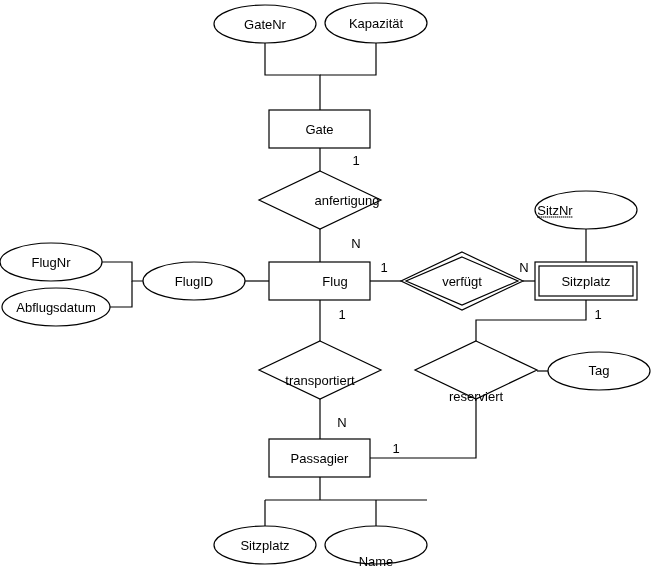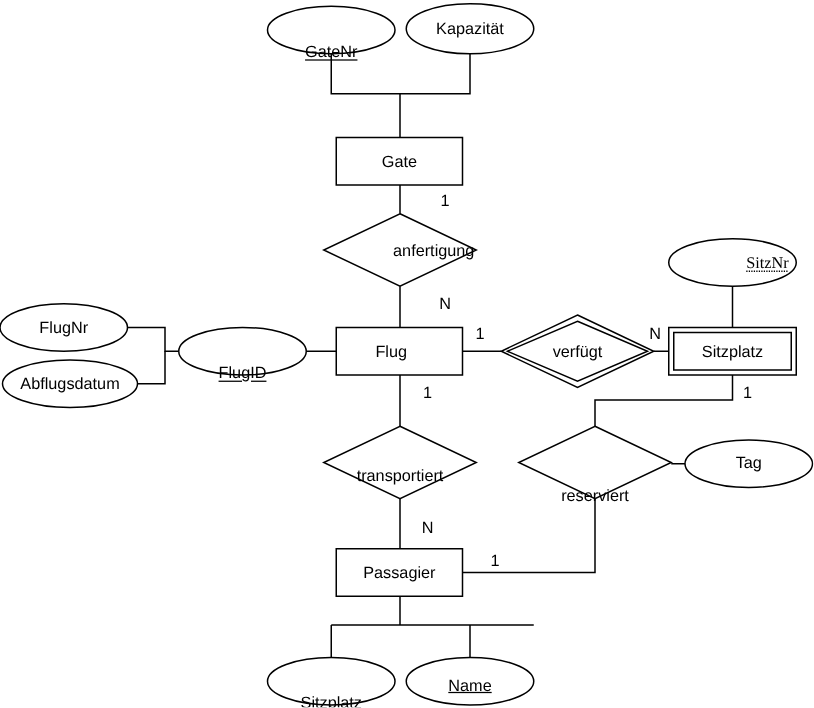--- a/index.html
+++ b/index.html
@@ -27,23 +27,21 @@
     font-family: "Liberation Sans", sans-serif;
     font-size: 13px;
     color: #000000;
     text-align: center;
     white-space: nowrap;
     transform: translate(-50%, -50%);
     line-height: 1;
     pointer-events: none;
   }
   .key-label {
-    text-decoration: underline;
     text-underline-offset: 2px;
-    margin-top: 17px;
   }
   .partial-key-label {
     text-decoration: underline dotted;
     text-underline-offset: 2px;
   }
   .card-label {
     position: absolute;
     font-family: "Liberation Sans", sans-serif;
     font-size: 13px;
     color: #000000;
@@ -91,36 +89,36 @@
       <ellipse cx="51" cy="262" rx="51" ry="19" fill="#ffffff" stroke="#000000" stroke-width="1.2"></ellipse>
       <ellipse cx="56" cy="307" rx="54" ry="19" fill="#ffffff" stroke="#000000" stroke-width="1.2"></ellipse>
       <ellipse cx="194" cy="281" rx="51" ry="19" fill="#ffffff" stroke="#000000" stroke-width="1.2"></ellipse>
       <ellipse cx="586" cy="210" rx="51" ry="19" fill="#ffffff" stroke="#000000" stroke-width="1.2"></ellipse>
       <ellipse cx="599" cy="371" rx="51" ry="19" fill="#ffffff" stroke="#000000" stroke-width="1.2"></ellipse>
       <ellipse cx="265" cy="545" rx="51" ry="19" fill="#ffffff" stroke="#000000" stroke-width="1.2"></ellipse>
       <ellipse cx="376" cy="545" rx="51" ry="19" fill="#ffffff" stroke="#000000" stroke-width="1.2"></ellipse>
     </svg>
   <div id="label-layer">
       <div class="shape-label" style="left: 319.5px; top: 129px;">Gate</div>
-      <div class="shape-label" style="left: 313px; top: 281px;">Flug</div>
+      <div class="shape-label" style="left: 335px; top: 281px;">Flug</div>
       <div class="shape-label" style="left: 586px; top: 281px;">Sitzplatz</div>
       <div class="shape-label" style="left: 319.5px; top: 458px;">Passagier</div>
       <div class="shape-label" style="left: 320px; top: 200px; margin-left: 27px;">anfertigung</div>
       <div class="shape-label" style="left: 462px; top: 281px;">verfügt</div>
       <div class="shape-label" style="left: 320px; top: 380px;">transportiert</div>
       <div class="shape-label" style="left: 476px; top: 370px; margin-top: 26px;">reserviert</div>
       <div class="shape-label key-label" style="left: 265px; top: 24px;">GateNr</div>
       <div class="shape-label" style="left: 376px; top: 23px;">Kapazität</div>
       <div class="shape-label" style="left: 51px; top: 262px;">FlugNr</div>
       <div class="shape-label" style="left: 56px; top: 307px;">Abflugsdatum</div>
       <div class="shape-label key-label" style="left: 194px; top: 281px;">FlugID</div>
-      <div class="shape-label partial-key-label" style="left: 614px; top: 210px; font-family: Liberation Serif, serif;">SitzNr</div>
+      <div class="shape-label partial-key-label" style="left: 555px; top: 210px;">SitzNr</div>
       <div class="shape-label" style="left: 599px; top: 370px;">Tag</div>
       <div class="shape-label key-label" style="left: 265px; top: 545px;">Sitzplatz</div>
-      <div class="shape-label" style="left: 376px; top: 548px; text-decoration: underline;">Name</div>
+      <div class="shape-label" style="left: 376px; top: 561px;">Name</div>
       <div class="card-label" style="left: 356px; top: 160px;">1</div>
       <div class="card-label" style="left: 356px; top: 243px;">N</div>
       <div class="card-label" style="left: 384px; top: 267px;">1</div>
       <div class="card-label" style="left: 524px; top: 267px;">N</div>
       <div class="card-label" style="left: 342px; top: 314px;">1</div>
       <div class="card-label" style="left: 342px; top: 422px;">N</div>
       <div class="card-label" style="left: 598px; top: 314px;">1</div>
       <div class="card-label" style="left: 396px; top: 448px;">1</div>
     </div>
 </div>

